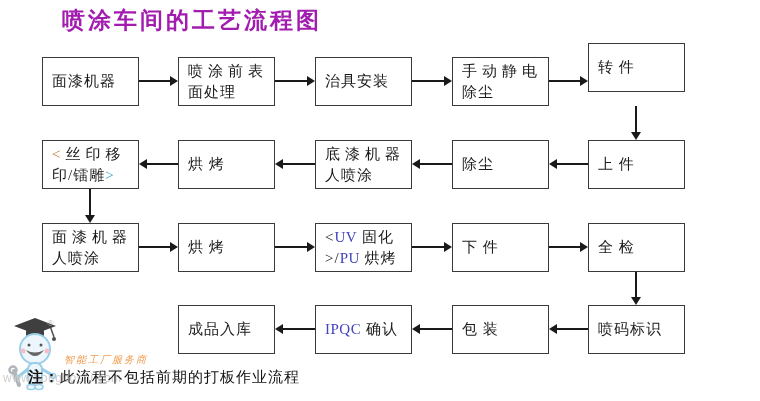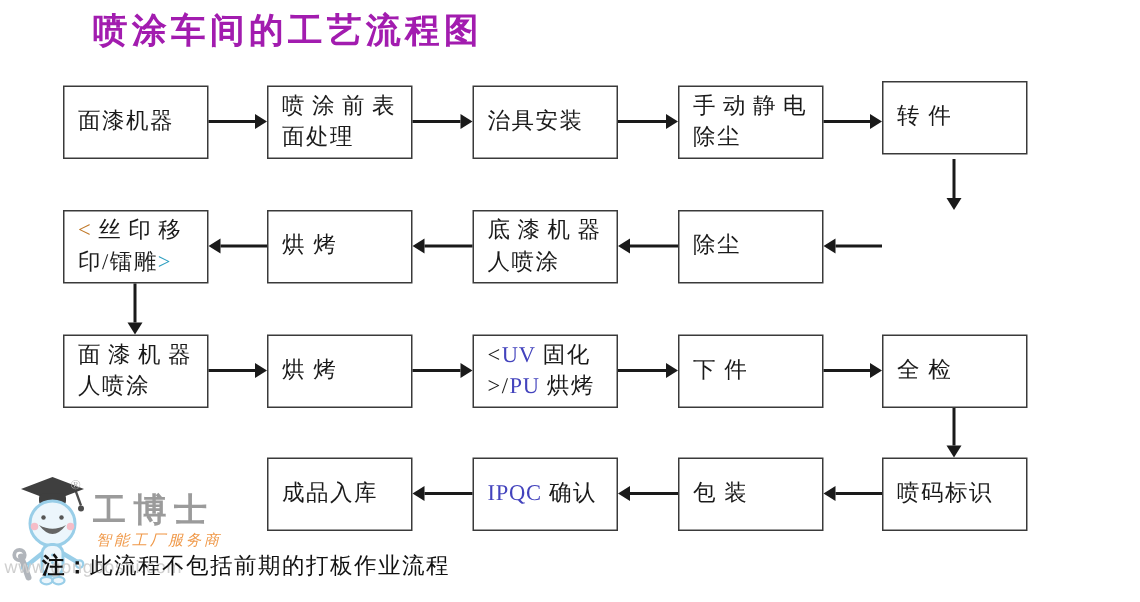--- a/index.html
+++ b/index.html
@@ -46,37 +46,40 @@
     <div class="sp">喷涂前表</div>
     <div>面处理</div>
   </div>
   <div class="fbox" style="left:315px;top:57px">
     <div>治具安装</div>
   </div>
   <div class="fbox" style="left:452px;top:57px">
     <div class="sp">手动静电</div>
     <div>除尘</div>
   </div>
-  <div class="fbox" style="left:588px;top:54px">
+  <div class="fbox" style="left:588px;top:43px">
     <div>转 件</div>
   </div>
 
   <div class="fbox" style="left:42px;top:140px">
     <div class="sp"><span class="br-o">&lt;</span><span>丝印移</span></div>
     <div><span>印/镭雕</span><span class="br-c">&gt;</span></div>
   </div>
   <div class="fbox" style="left:178px;top:140px">
     <div>烘 烤</div>
   </div>
   <div class="fbox" style="left:315px;top:140px">
     <div class="sp">底漆机器</div>
     <div>人喷涂</div>
   </div>
   <div class="fbox" style="left:452px;top:140px">
     <div>除尘</div>
+  </div>
+  <div class="fbox" style="left:588px;top:140px">
+    <div>上 件</div>
   </div>
 
   <div class="fbox" style="left:42px;top:223px">
     <div class="sp">面漆机器</div>
     <div>人喷涂</div>
   </div>
   <div class="fbox" style="left:178px;top:223px">
     <div>烘 烤</div>
   </div>
   <div class="fbox" style="left:315px;top:223px">
@@ -163,19 +166,18 @@
       <rect x="22" y="46" width="14" height="21" rx="6" fill="#eaf6fc" stroke="#8fc9e6" stroke-width="2"></rect>
       <circle cx="29" cy="53" r="1" fill="#8fc9e6"></circle>
       <circle cx="29" cy="58" r="1" fill="#8fc9e6"></circle>
       <path d="M8 54 L13 68" stroke="#a9aeb4" stroke-width="4" stroke-linecap="round"></path>
       <circle cx="7" cy="53" r="3.5" fill="none" stroke="#a9aeb4" stroke-width="2.5"></circle>
       <ellipse cx="25" cy="70" rx="4" ry="2.5" fill="#eaf6fc" stroke="#8fc9e6" stroke-width="1.5"></ellipse>
       <ellipse cx="33" cy="70" rx="4" ry="2.5" fill="#eaf6fc" stroke="#8fc9e6" stroke-width="1.5"></ellipse>
     </svg>
   </div>
   <div class="wm-reg">®</div>
-  <div class="wm-brand">工博士</div>
   <div class="wm-tagline">智能工厂服务商</div>
   <div class="wm-url">www.gongboshi.com</div>
 
   <div class="note"><b>注：</b><span>此流程不包括前期的打板作业流程</span></div>
 
 </div>
 
 </body></html>

